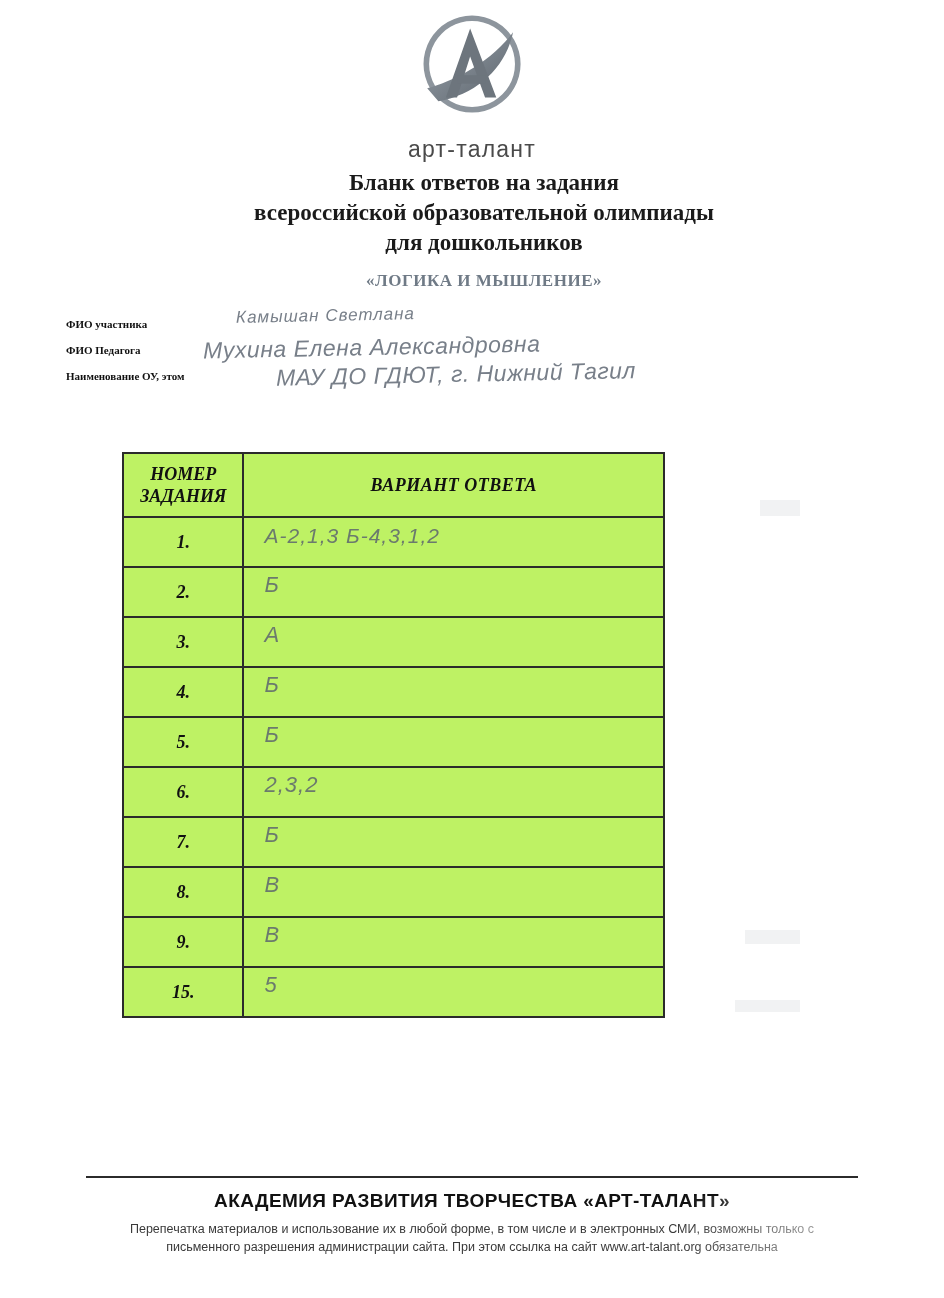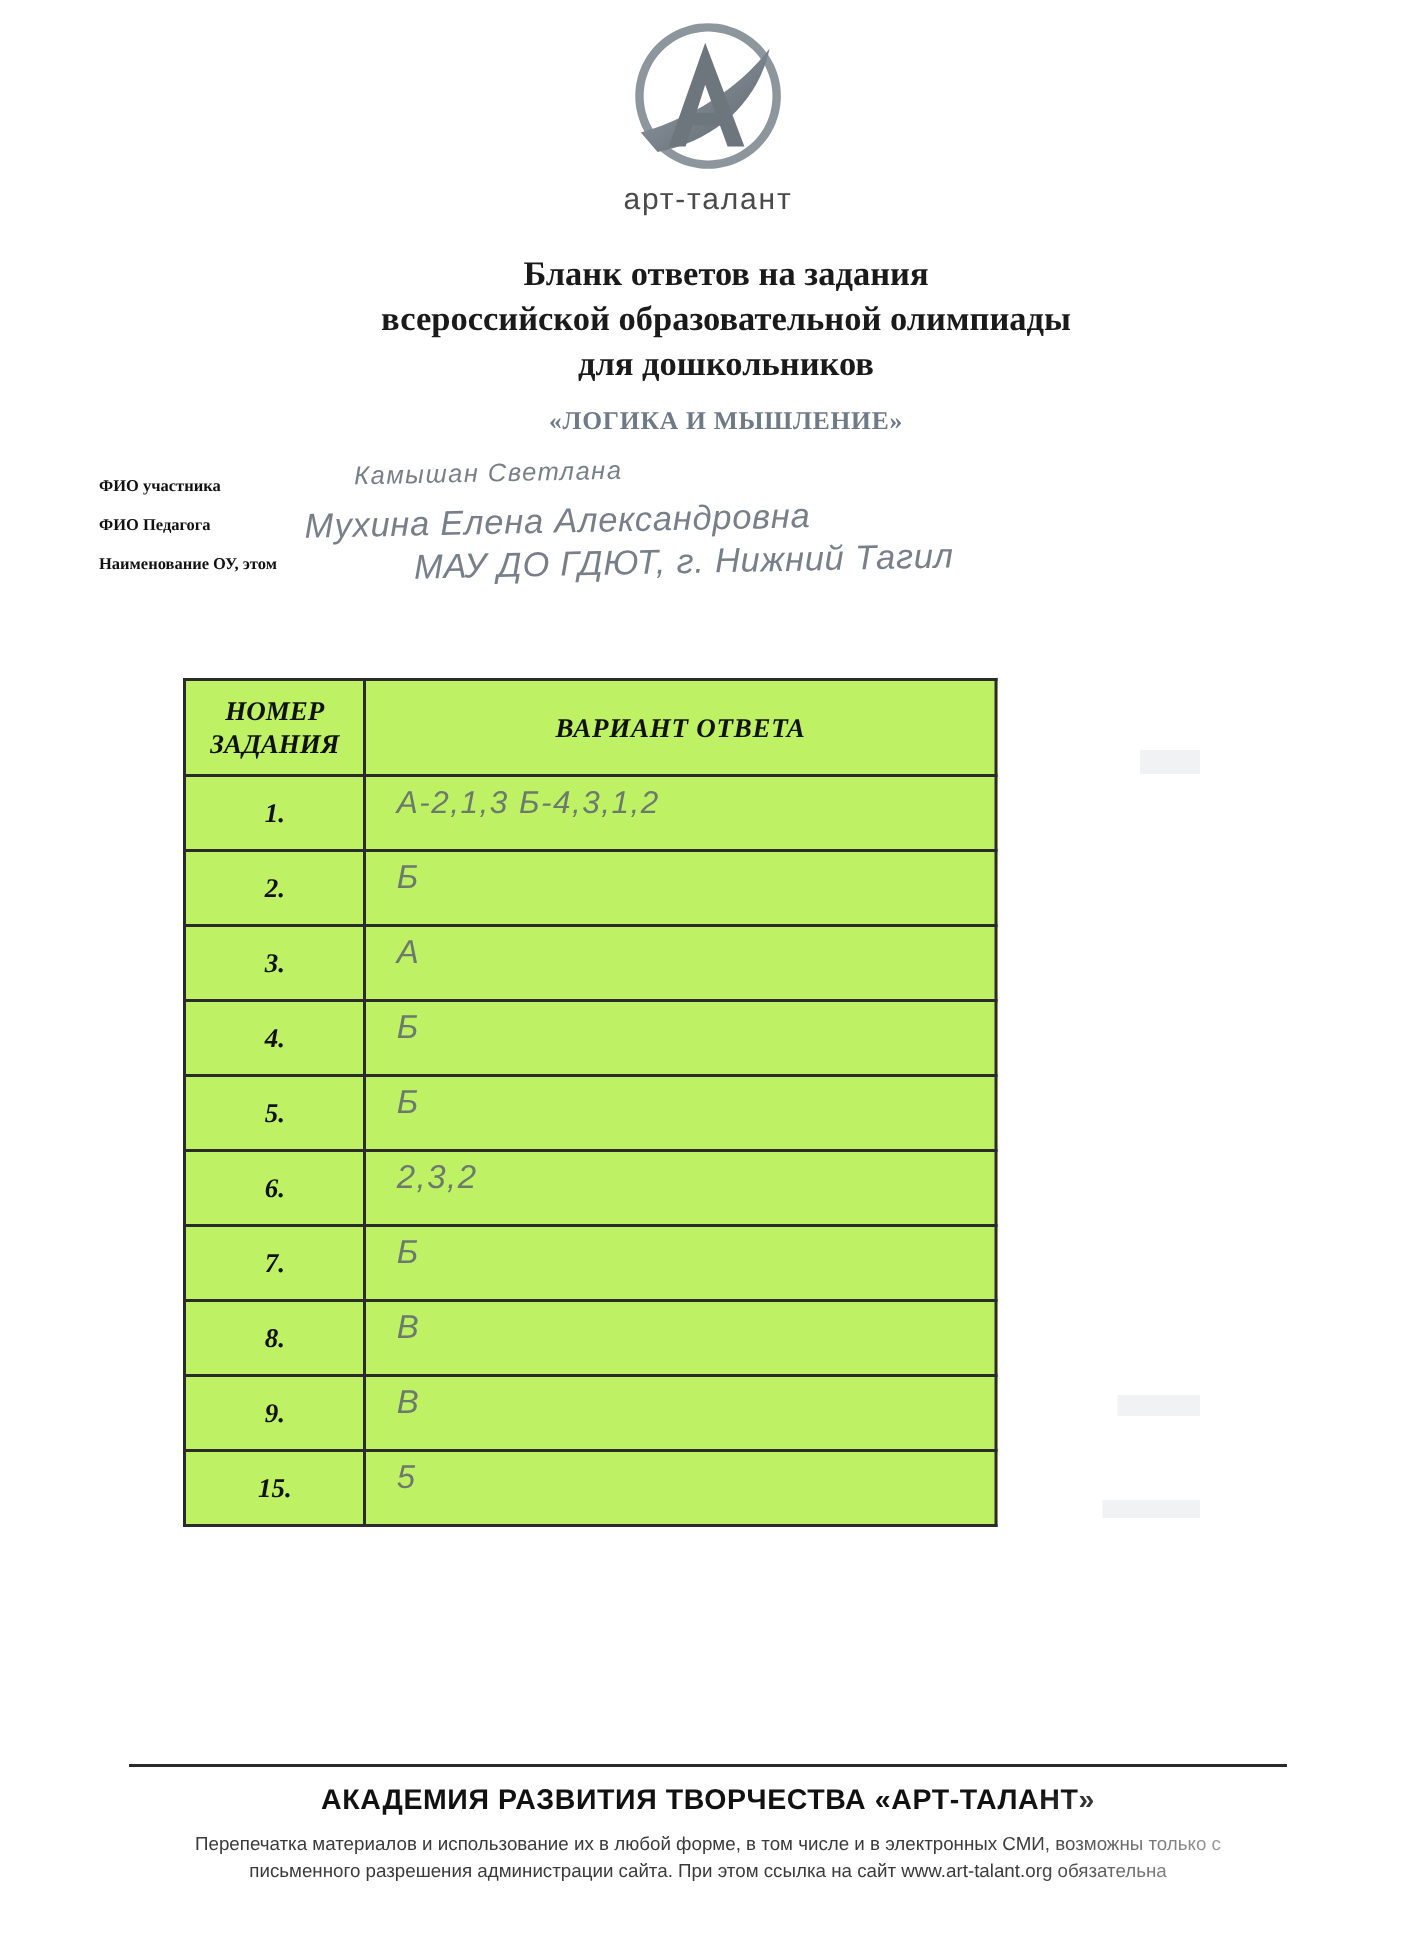--- a/index.html
+++ b/index.html
@@ -25,24 +25,24 @@
     text-align: center;
   }
   .logo-mark {
     width: 112px;
     height: 112px;
     margin: 0 auto;
     display: block;
   }
   .logo-word {
     font-family: "Liberation Sans", sans-serif;
-    font-size: 20px;
+    font-size: 23px;
     letter-spacing: 1.2px;
     color: #4a4a4a;
-    margin-top: 2px;
+    margin-top: 16px;
   }
 
   
   .title-block {
     position: absolute;
     top: 168px;
     left: 12px;
     width: 944px;
     text-align: center;
   }

